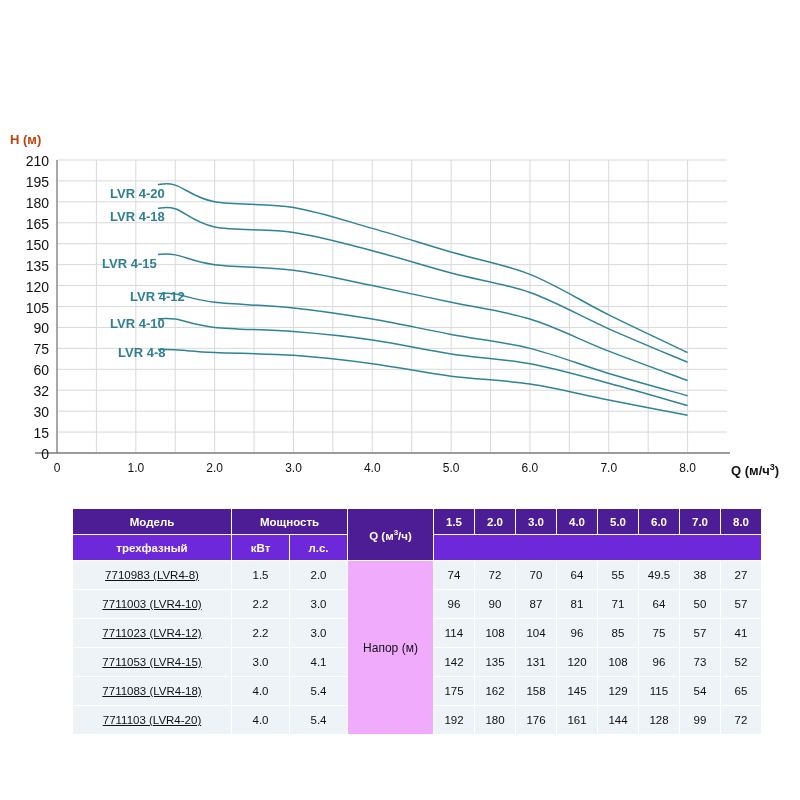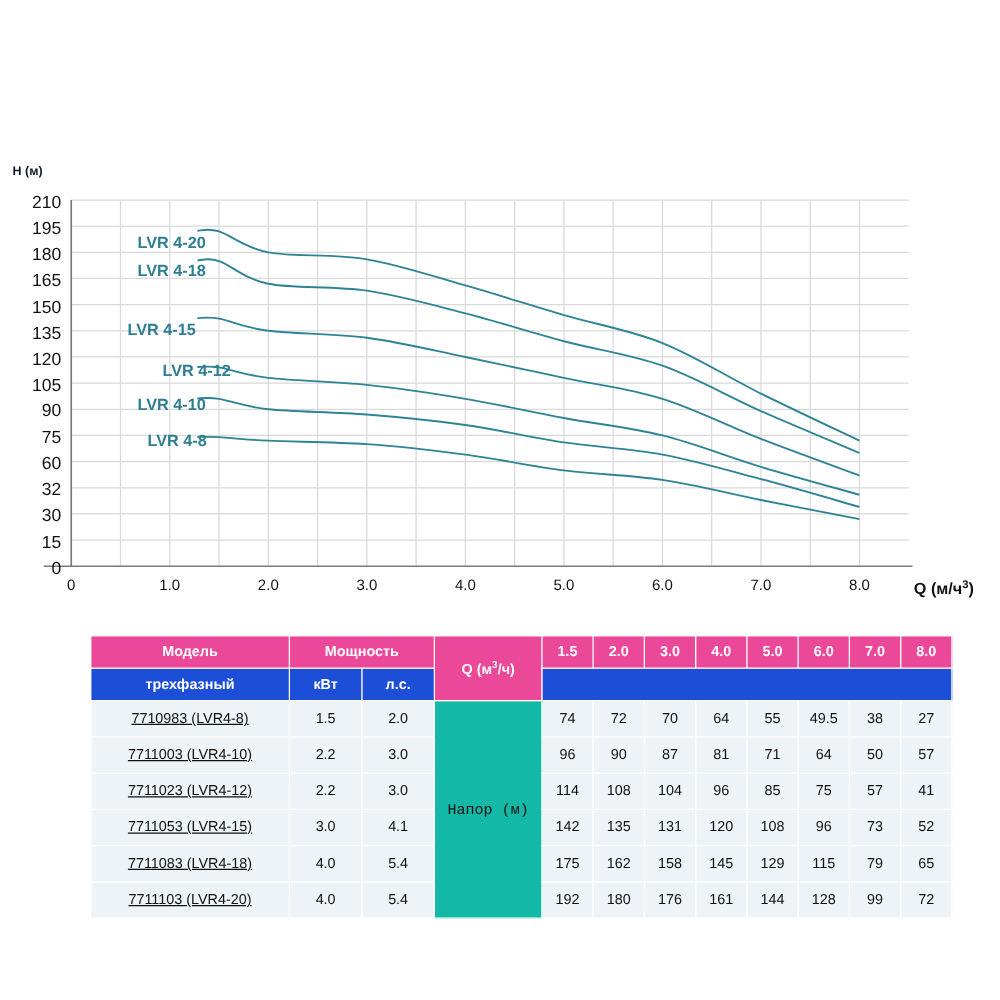--- a/index.html
+++ b/index.html
@@ -19,23 +19,23 @@
     position: absolute;
     left: 0;
     top: 0;
     width: 800px;
     height: 500px;
   }
   .axis-title-y {
     position: absolute;
     left: 10px;
     top: 132px;
-    font-size: 10px;
-    font-weight: bold;
-    color: #0f172a;
+    font-size: 13px;
+    font-weight: bold;
+    color: #c2410c;
   }
   .axis-title-x {
     position: absolute;
     left: 731px;
     top: 462px;
     font-size: 13px;
     font-weight: bold;
     color: #111;
   }
   .axis-title-x sup {
@@ -76,48 +76,47 @@
   table.spec {
     border-collapse: collapse;
     font-size: 11.5px;
   }
   table.spec th, table.spec td {
     border: 1px solid #ffffff;
     text-align: center;
     vertical-align: middle;
   }
   .hdr {
-    background: #ec4899;
+    background: #4c1d95;
     color: #ffffff;
     font-weight: bold;
     height: 23px;
   }
   .hdr-sub {
-    background: #1d4ed8;
+    background: #6d28d9;
     color: #ffffff;
     font-weight: bold;
     height: 23px;
   }
   td.cell {
     background: #eef3f7;
     height: 26px;
     color: #111;
   }
   td.model {
     width: 146px;
     padding: 0 6px;
     text-decoration: underline;
   }
   td.kw { width: 55px; }
   td.hp { width: 55px; }
   td.napor {
     width: 83px;
-    background: #14b8a6;
+    background: #f0abfc;
     font-size: 12px;
-    font-family: Liberation Mono, monospace;
   }
   td.val { width: 38px; }
   th.col-model { width: 146px; }
   th.col-power { width: 112px; }
   th.col-q { width: 83px; }
   th.col-val { width: 38px; }
   sup.small { font-size: 8px; }
 </style>
 </head>
 <body>
@@ -279,21 +278,21 @@
         <tr>
           <td class="cell model">7711083 (LVR4-18)</td>
           <td class="cell kw">4.0</td>
           <td class="cell hp">5.4</td>
           <td class="cell val">175</td>
           <td class="cell val">162</td>
           <td class="cell val">158</td>
           <td class="cell val">145</td>
           <td class="cell val">129</td>
           <td class="cell val">115</td>
-          <td class="cell val">79</td>
+          <td class="cell val">54</td>
           <td class="cell val">65</td>
         </tr>
         <tr>
           <td class="cell model">7711103 (LVR4-20)</td>
           <td class="cell kw">4.0</td>
           <td class="cell hp">5.4</td>
           <td class="cell val">192</td>
           <td class="cell val">180</td>
           <td class="cell val">176</td>
           <td class="cell val">161</td>

